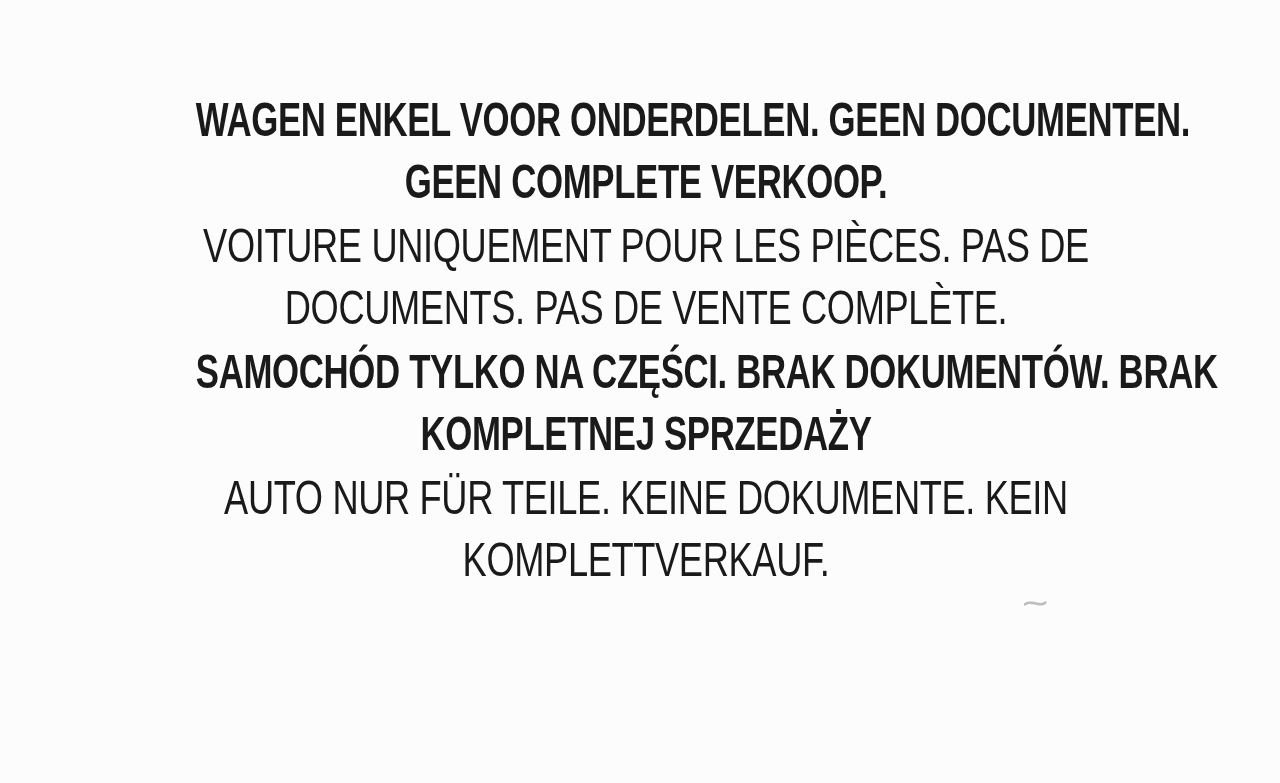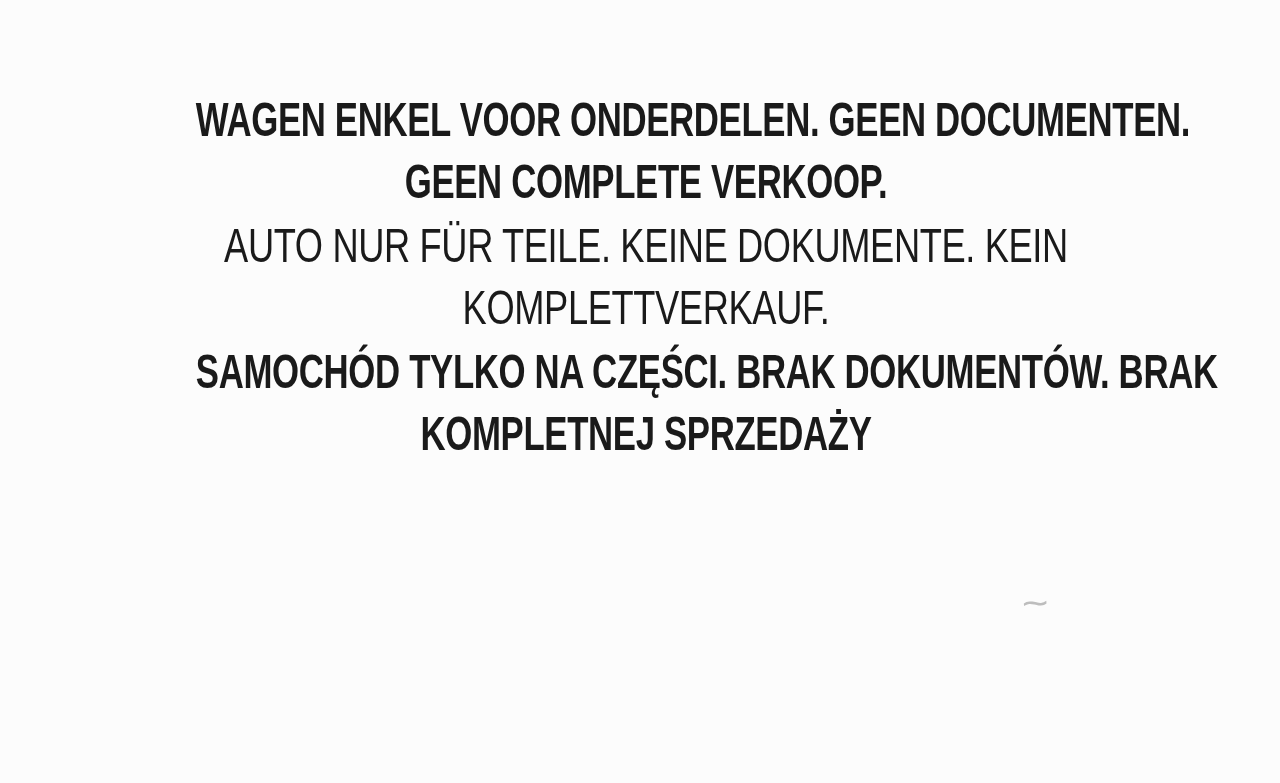--- a/index.html
+++ b/index.html
@@ -55,27 +55,31 @@
 </head>
 <body style="background: rgb(252, 252, 252);">
 
 <div class="page" style="--page-bg: #fcfcfc; --text-color: #1a1a1a;">
 
   <div class="notice">
     <span class="line bold">WAGEN ENKEL VOOR ONDERDELEN. GEEN DOCUMENTEN.</span>
     <span class="line bold">GEEN COMPLETE VERKOOP.</span>
   </div>
 
+  <div class="notice">
+    <span class="line regular">VOITURE UNIQUEMENT POUR LES PIÈCES. PAS DE</span>
+    <span class="line regular">DOCUMENTS. PAS DE VENTE COMPLÈTE.</span>
+  </div>
 
+
+  <div class="notice">
+    <span class="line bold">SAMOCHÓD TYLKO NA CZĘŚCI. BRAK DOKUMENTÓW. BRAK</span>
+    <span class="line bold">KOMPLETNEJ SPRZEDAŻY</span>
+  </div>
 
   <div class="notice">
     <span class="line regular">AUTO NUR FÜR TEILE. KEINE DOKUMENTE. KEIN</span>
     <span class="line regular">KOMPLETTVERKAUF.</span>
-  </div>
-
-  <div class="notice">
-    <span class="line bold">SAMOCHÓD TYLKO NA CZĘŚCI. BRAK DOKUMENTÓW. BRAK</span>
-    <span class="line bold">KOMPLETNEJ SPRZEDAŻY</span>
   </div>
 
   <span class="smudge">~</span>
 
 </div>
 
 </body></html>

